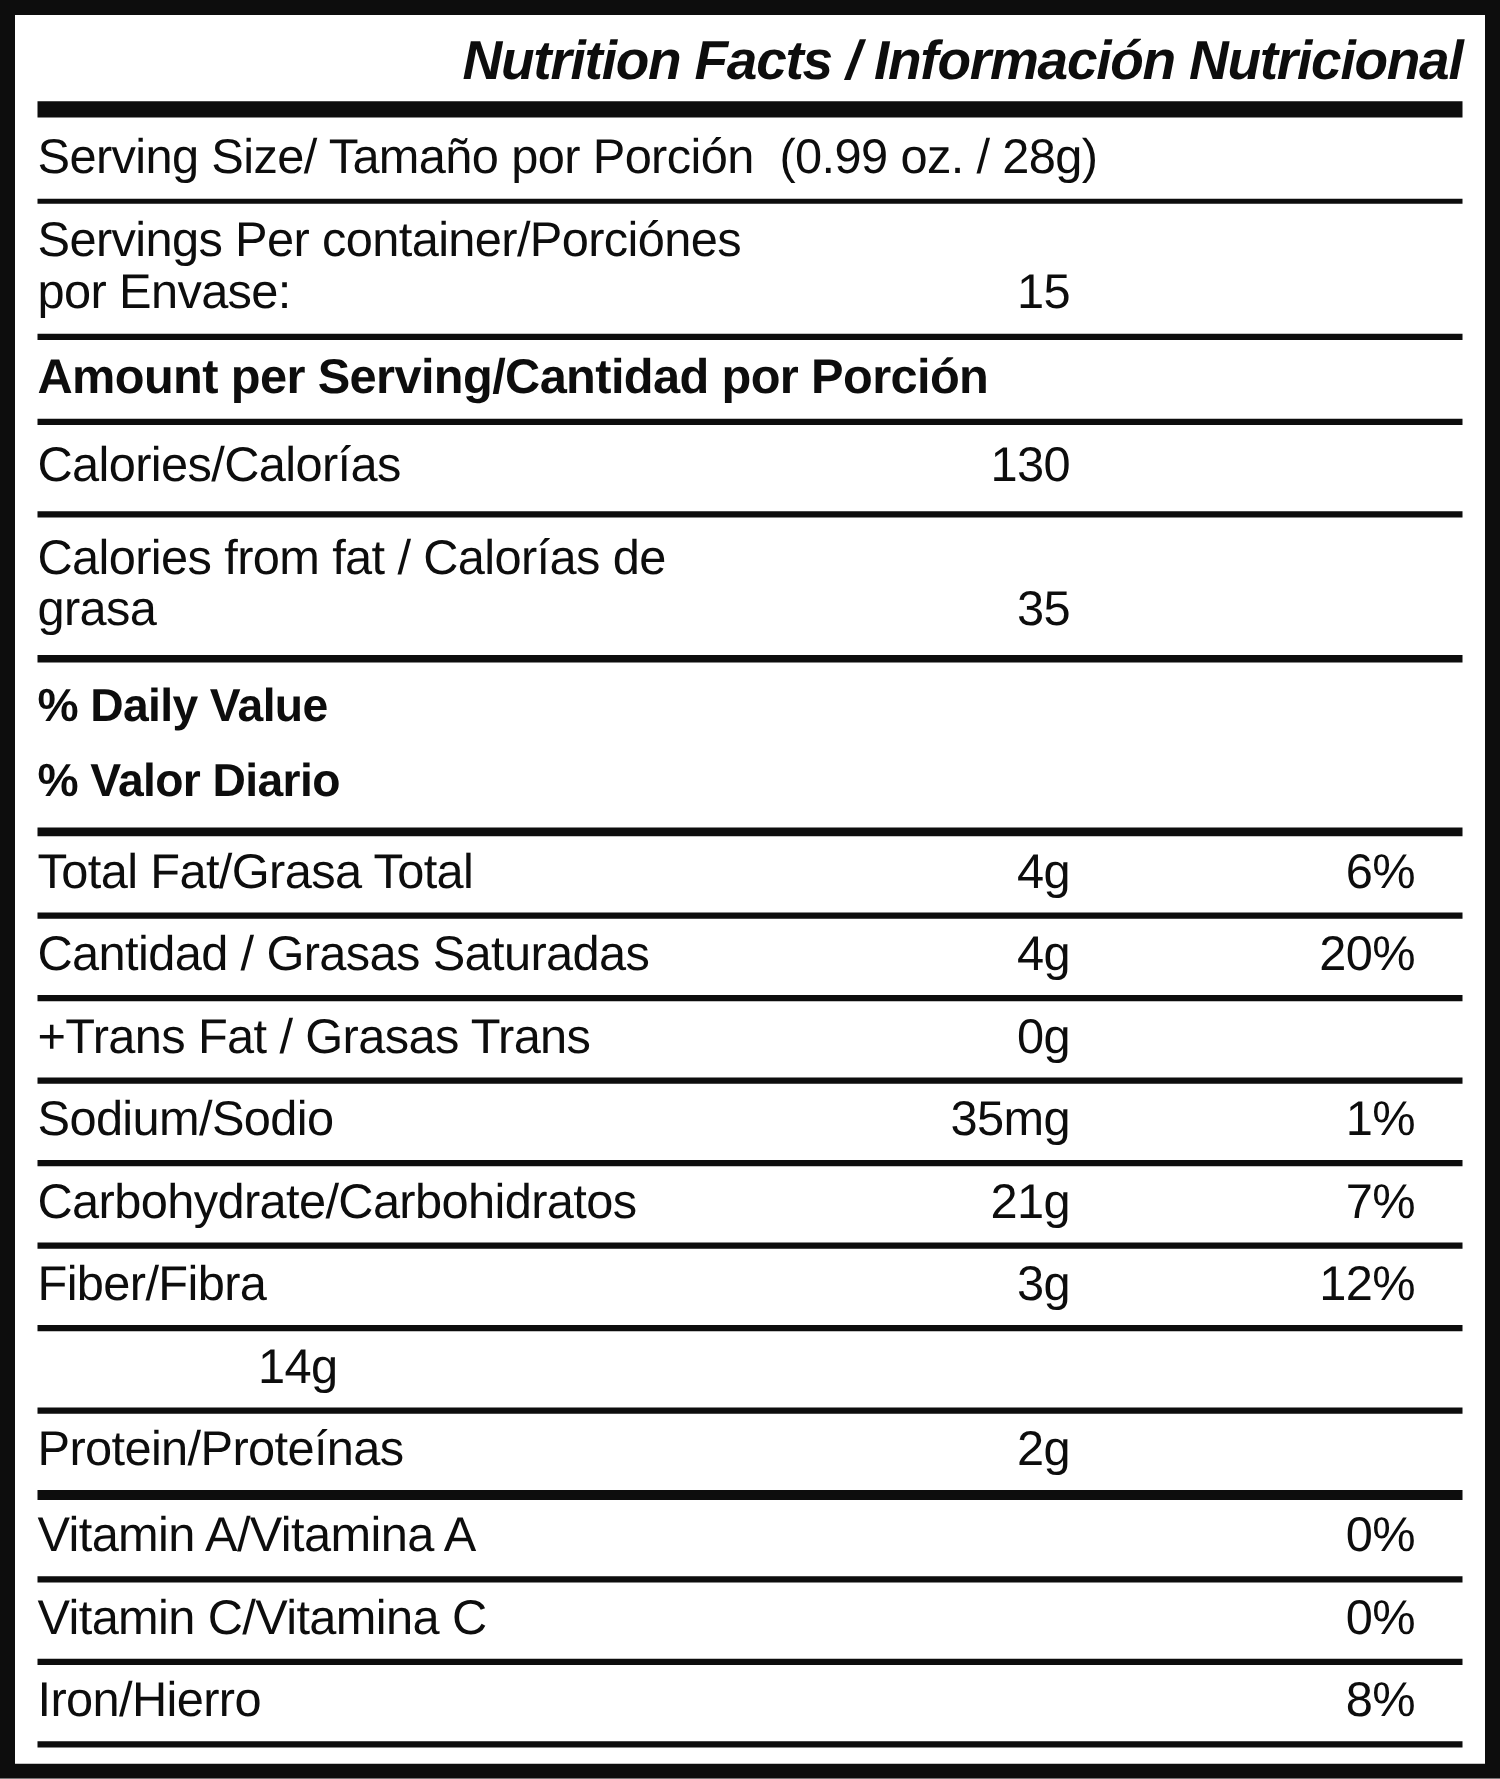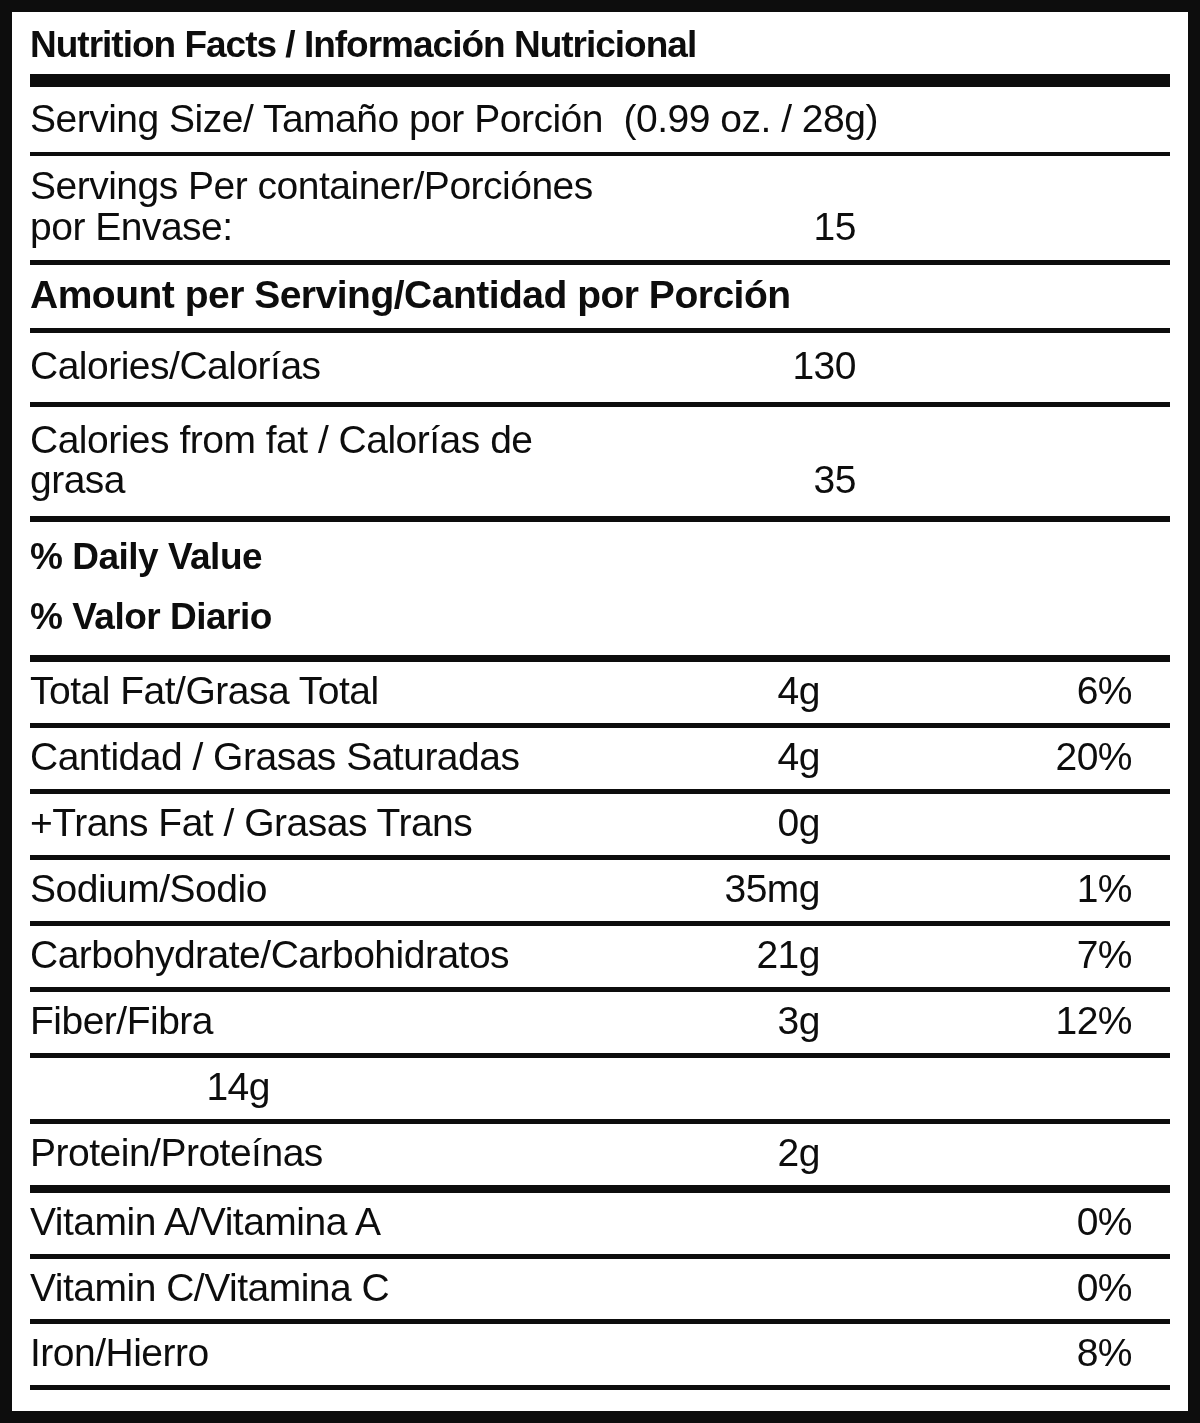--- a/index.html
+++ b/index.html
@@ -5,22 +5,22 @@
   html,body { margin:0; padding:0; background:#ffffff; }
   .nfl {
     width:1200px; height:1423px; box-sizing:border-box;
     border:12px solid #0d0d0d; background:#ffffff;
     padding:6px 18px 10px 18px;
     font-family:"Liberation Sans", sans-serif;
     color:#0d0d0d; overflow:hidden;
     letter-spacing:-0.5px;
   }
   .title {
-    font-size:37px; font-weight:bold; text-align:left;
-    margin:8px 0 9px 0; letter-spacing:-1px; line-height:1.05;
+    font-size:44px; font-weight:bold; text-align:right;
+    margin:8px 0 9px 0; letter-spacing:-1px; line-height:1.05;font-style:italic;
   }
   .bar { height:13px; background:#0d0d0d; margin:0 0 2px 0; }
   .row {
     display:flex; align-items:flex-end;
     border-bottom:5px solid #0d0d0d;
     padding:10px 0 12px 0;
     font-size:39px; line-height:1.05;
   }
   .row.r4 { border-bottom-width:4px; }
   .row.r6 { border-bottom-width:6px; }
@@ -29,21 +29,21 @@
   .lbl { flex:1 1 auto; text-align:left; white-space:pre-wrap; }
   .val { flex:0 0 240px; text-align:right; }
   .pct { flex:0 0 314px; text-align:right; padding-right:38px; box-sizing:border-box; }
   .dv-block {
     border-bottom:7px solid #0d0d0d;
     text-align:left; padding:16px 38px 18px 0;
     font-weight:bold; font-size:37px;
   }
   .dv-line { line-height:1.05; }
   .dv-line + .dv-line { margin-top:21px; }
-  #nutrients .row { padding:9px 0 11px 0;gap:36px; }
+  #nutrients .row { padding:9px 0 11px 0; }
   #nutrients .row.thick-rule { border-bottom-width:8px; }
 </style>
 </head>
 <body>
 
 <div class="nfl">
 
   <div class="title">Nutrition Facts / Información Nutricional</div>
   <div class="bar"></div>
 

